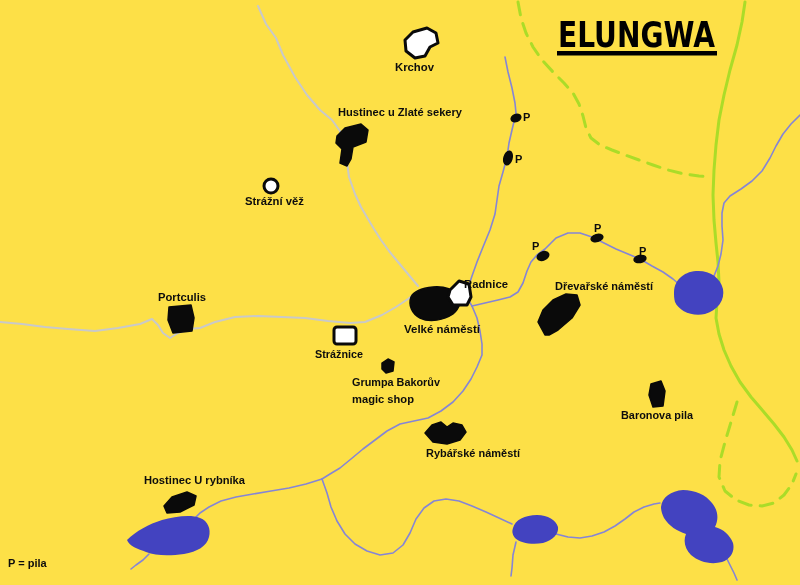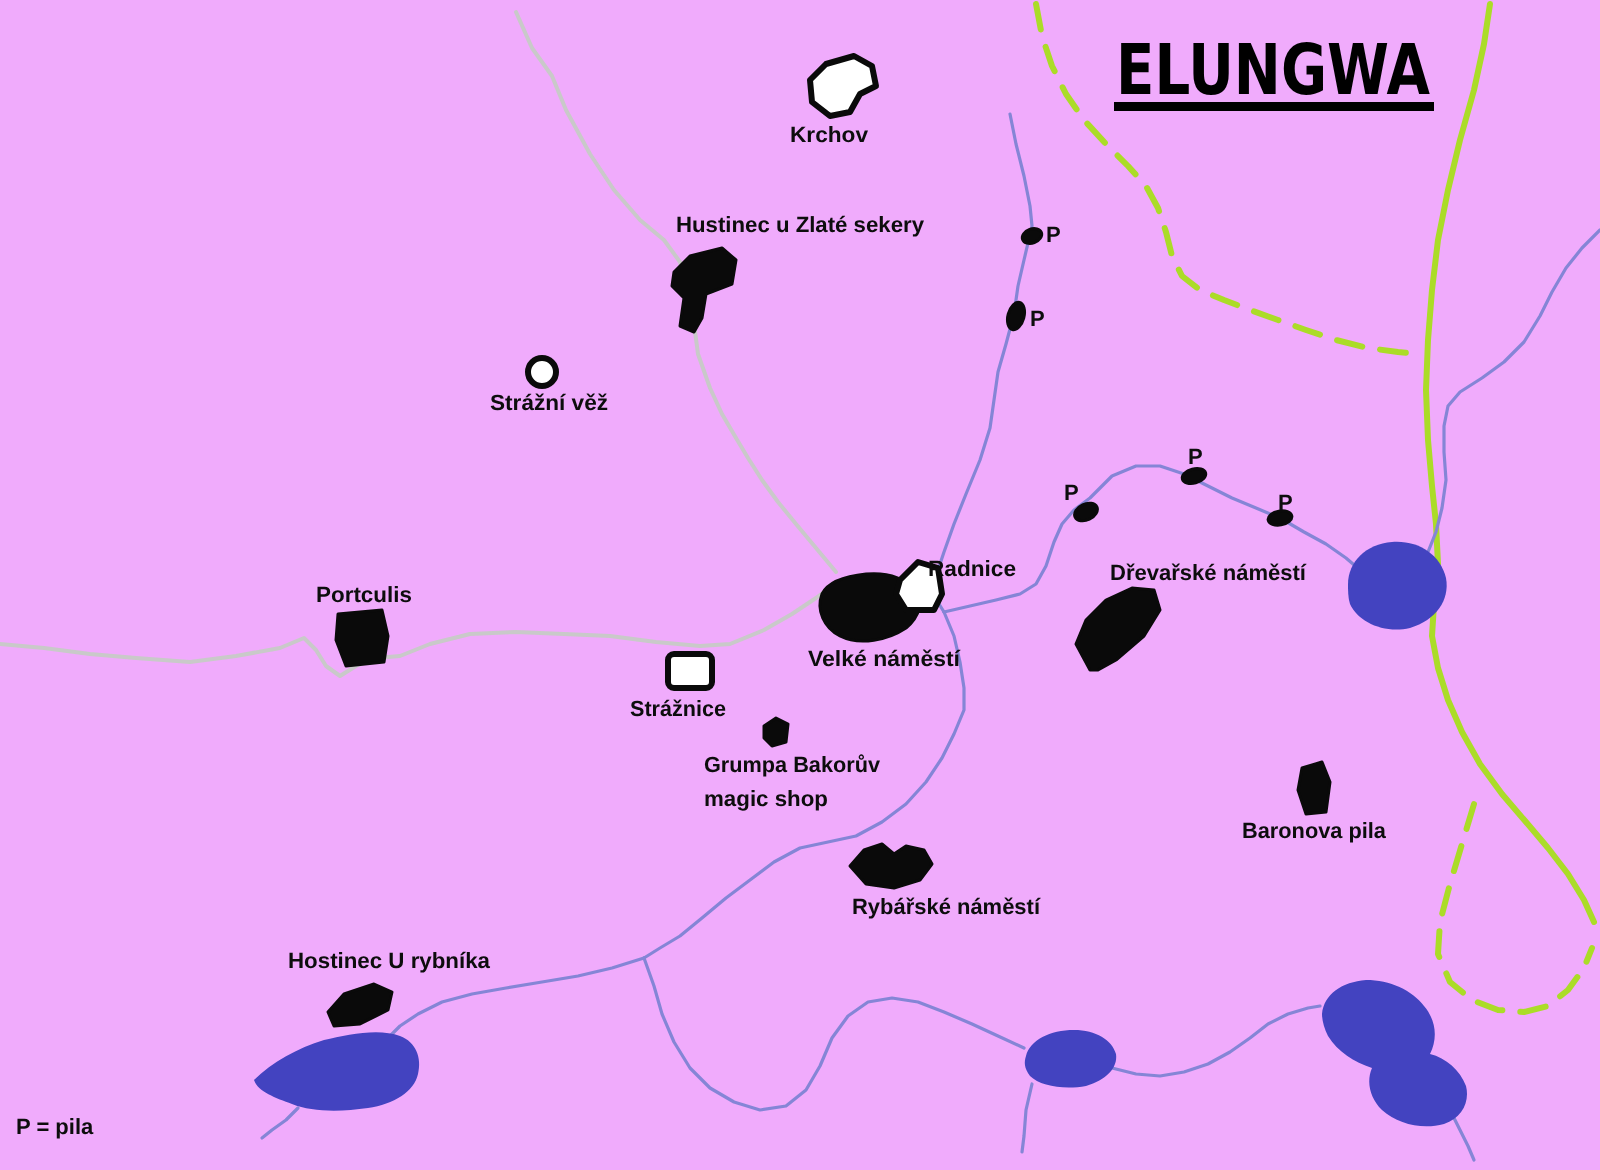--- a/index.html
+++ b/index.html
@@ -1,16 +1,16 @@
 <!DOCTYPE html>
 <html><head>
 <meta charset="utf-8">
 <style>
   html,body{margin:0;padding:0;background:#ffffff;}
-  .stage{position:relative;width:800px;height:585px;background:#f0abfc;overflow:hidden;}
+  .stage{position:relative;width:800px;height:585px;background:#fde047;overflow:hidden;}
   svg{display:block;}
   .label{font-family:"Liberation Sans","DejaVu Sans",sans-serif;font-weight:bold;font-size:11px;fill:#0d0d0d;}
   .label-sm{font-family:"Liberation Sans","DejaVu Sans",sans-serif;font-weight:bold;font-size:11px;fill:#0d0d0d;}
   .title-text{font-family:"DejaVu Sans","Liberation Sans",sans-serif;font-weight:bold;font-size:35px;fill:#000000;}
   .road{fill:none;stroke:#c9c9c9;stroke-width:2;stroke-linecap:round;stroke-linejoin:round;}
   .river{fill:none;stroke:#8585d6;stroke-width:1.6;stroke-linecap:round;stroke-linejoin:round;}
   .lake{fill:#4343c0;stroke:none;}
   .border-line{fill:none;stroke:#abdc28;stroke-width:3;stroke-linecap:round;stroke-linejoin:round;}
   .border-dashed{stroke-dasharray:13 9;}
   .bldg{fill:#0a0a0a;stroke:#0a0a0a;stroke-width:1.5;stroke-linejoin:round;}

